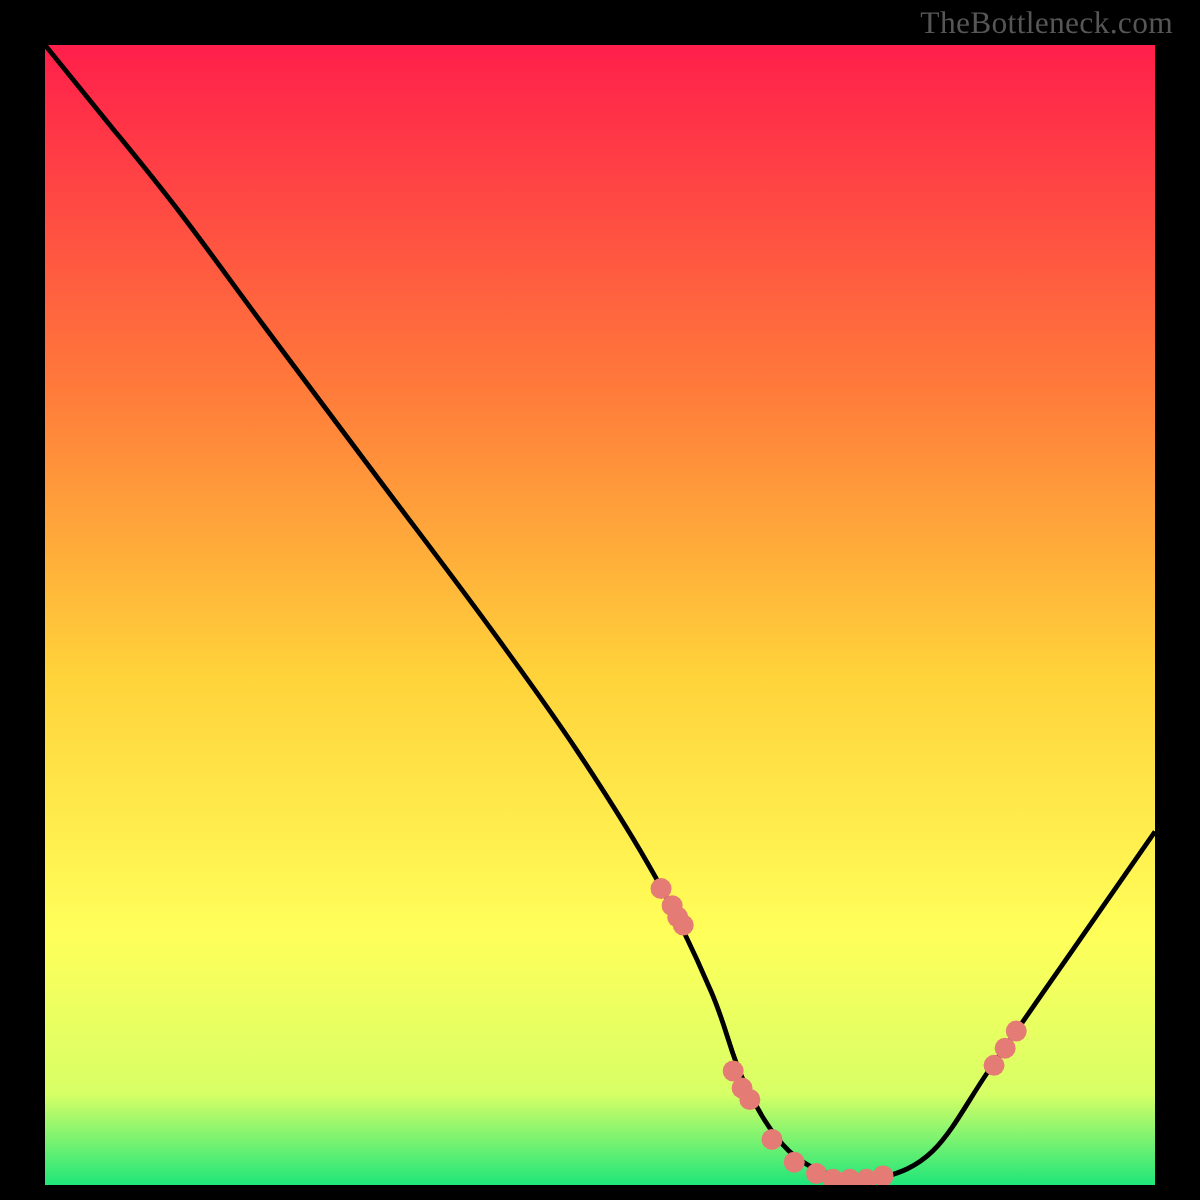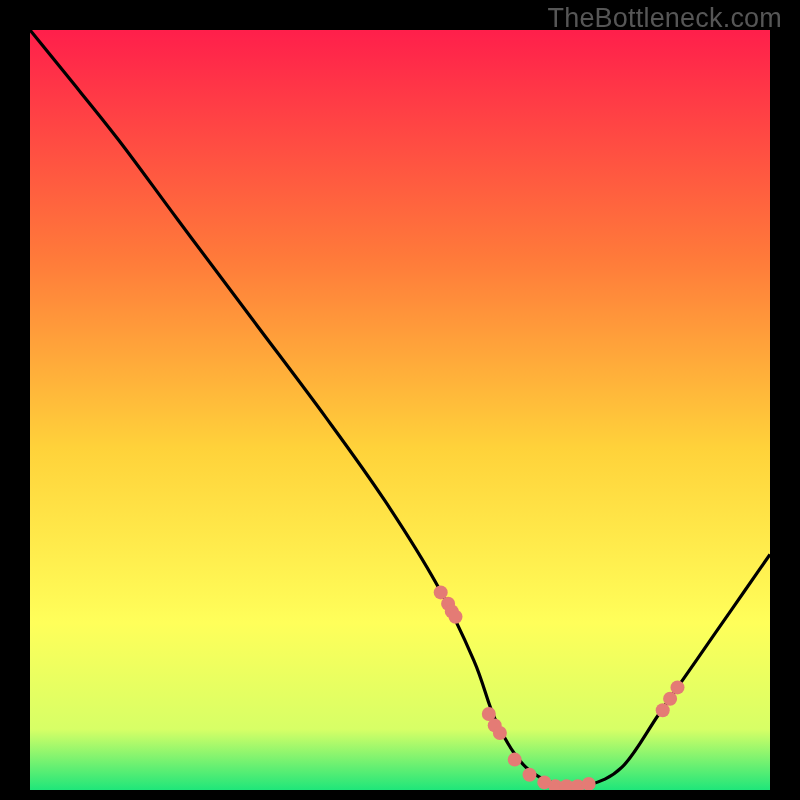--- a/index.html
+++ b/index.html
@@ -17,23 +17,24 @@
     left: 0;
     width: 800px;
     height: 800px;
     background: #000;
   }
   .attribution {
     position: absolute;
     top: 3px;
     right: 18px;
     color: #565656;
-    font-size: 27px;
+    font-size: 21px;
     font-weight: 400;
     letter-spacing: 0.2px;
+    font-family: Liberation Serif, serif;
   }
   .plot {
     position: absolute;
     top: 30px;
     left: 30px;
     width: 740px;
     height: 760px;
   }
   svg {
     display: block;

